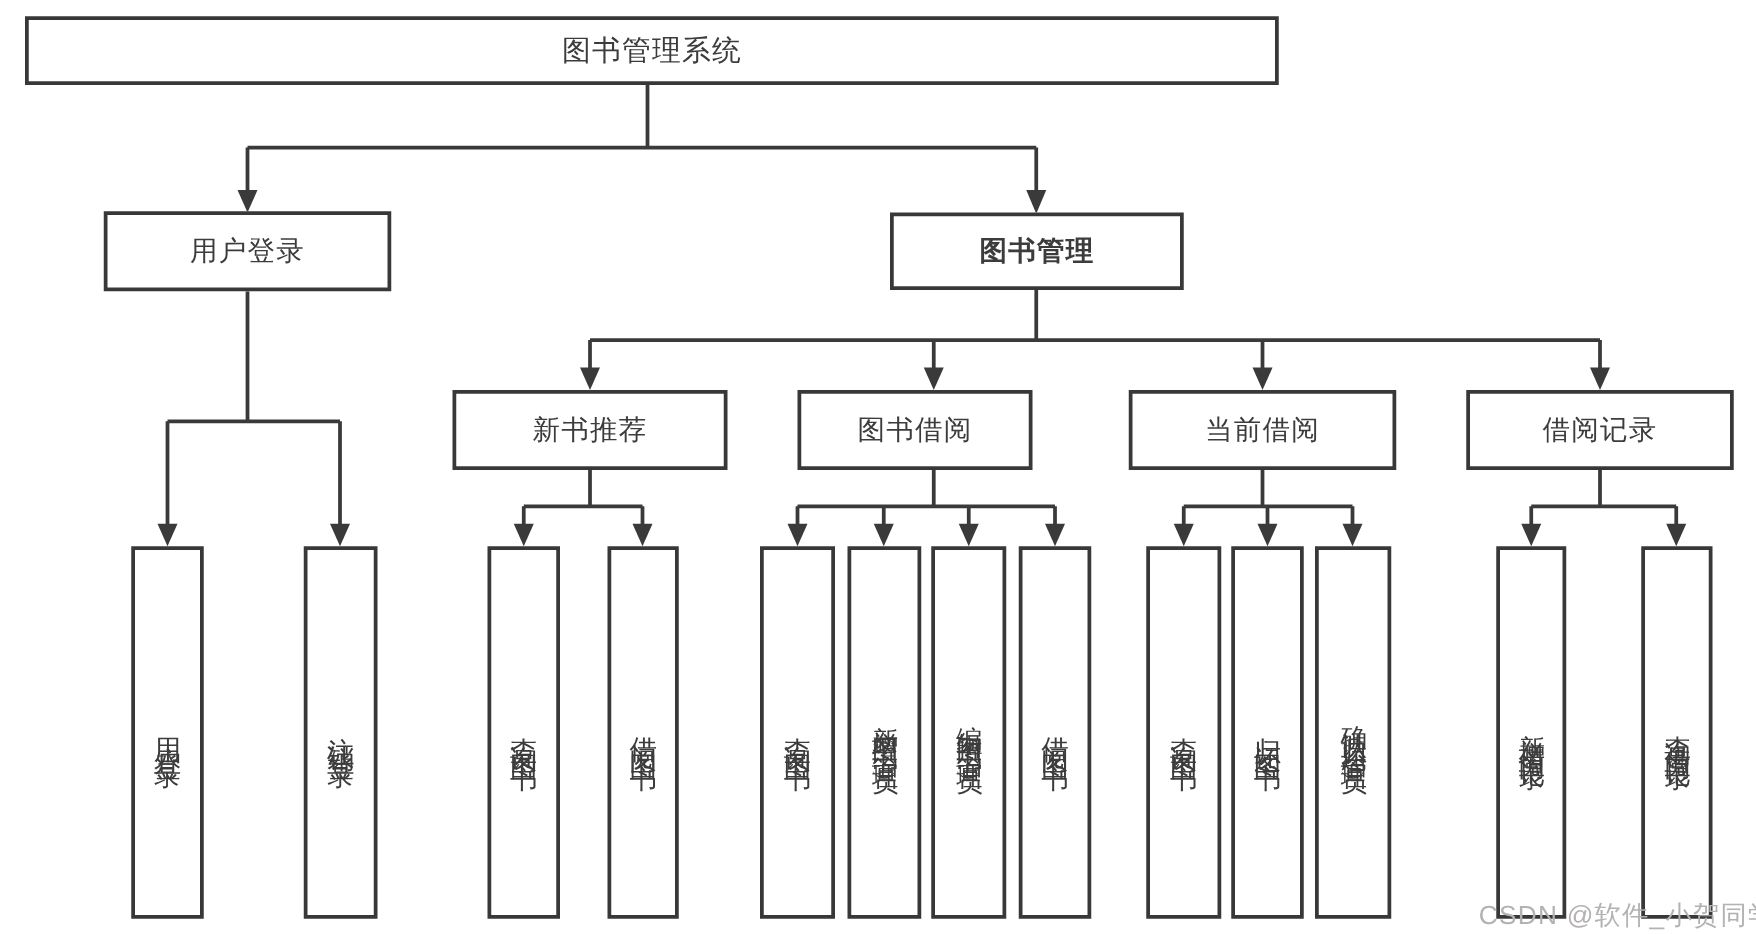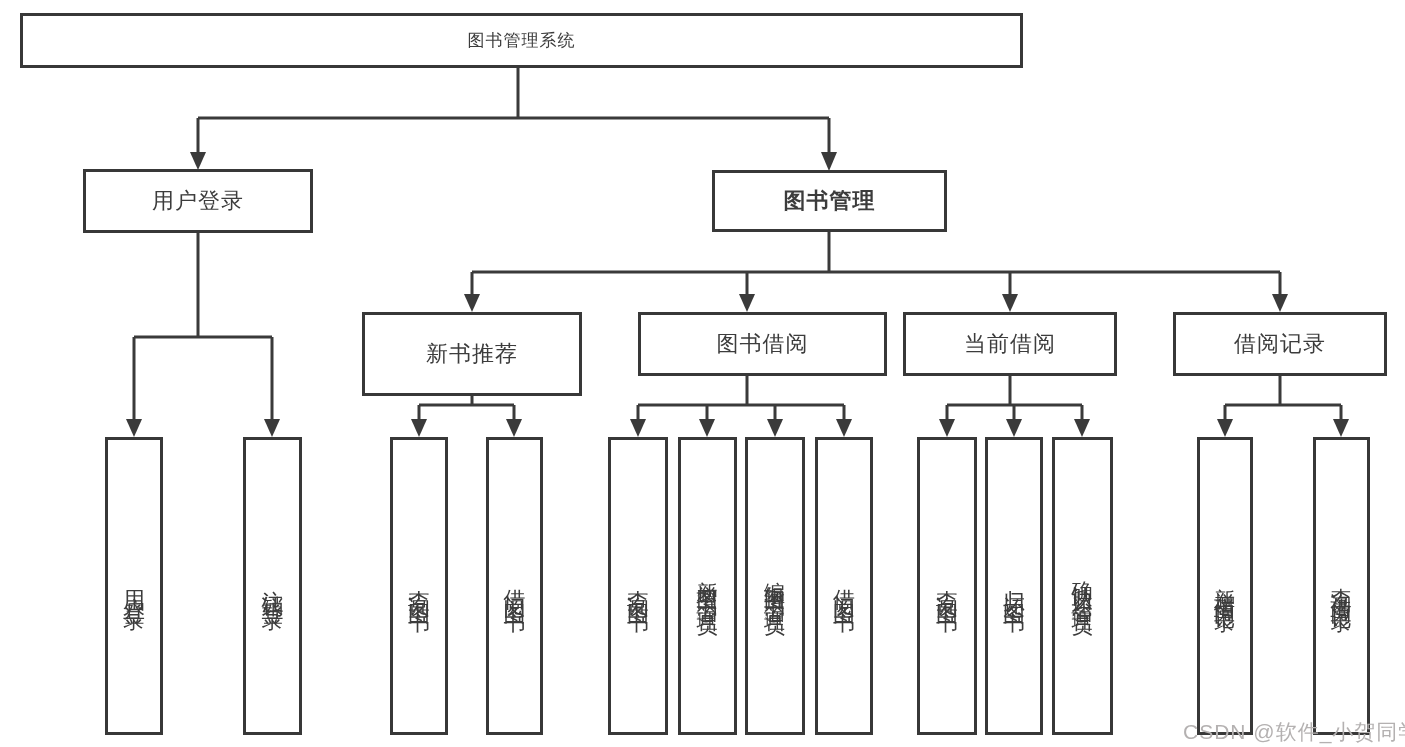--- a/index.html
+++ b/index.html
@@ -17,21 +17,21 @@
     background:#ffffff;
     display:flex;
     align-items:center;
     justify-content:center;
     color:#3c3c3c;
     font-size:22px;
     letter-spacing:1px;
     text-align:center;
     z-index:2;
   }
-  .root-box { font-size:17px; }
+  .root-box { font-size:23px; }
   .vbox {
     writing-mode:vertical-rl;
     text-orientation:mixed;
     letter-spacing:7px;
     line-height:1;
     font-size:22px;
     padding:6px 0;
   }
   .vbox.tight { letter-spacing:5px; font-size:21px; }
   svg.connectors {
@@ -103,22 +103,22 @@
       <polygon points="1217,419 1233,419 1225,437"></polygon>
       <polygon points="1333,419 1349,419 1341,437"></polygon>
     </g>
   </svg>
 
   <div class="box root-box" style="left:20px; top:13px; width:1003px; height:55px;">图书管理系统</div>
 
   <div class="box" style="left:83px; top:169px; width:230px; height:64px;">用户登录</div>
   <div class="box" style="left:712px; top:170px; width:235px; height:62px;font-weight:bold;">图书管理</div>
 
-  <div class="box" style="left:362px; top:312px; width:220px; height:84px;">新书推荐</div>
-  <div class="box" style="left:638px; top:312px; width:249px; height:64px;">图书借阅</div>
+  <div class="box" style="left:362px; top:312px; width:220px; height:64px;">新书推荐</div>
+  <div class="box" style="left:638px; top:312px; width:188px; height:64px;">图书借阅</div>
   <div class="box" style="left:1173px; top:312px; width:214px; height:64px;">借阅记录</div>
   <div class="box" style="left:903px; top:312px; width:214px; height:64px;">当前借阅</div>
 
   <div class="box vbox" style="left:105px; top:437px; width:58px; height:298px;">用户登录</div>
   <div class="box vbox" style="left:243px; top:437px; width:59px; height:298px;">注销登录</div>
 
   <div class="box vbox" style="left:390px; top:437px; width:58px; height:298px;">查询图书</div>
   <div class="box vbox" style="left:486px; top:437px; width:57px; height:298px;">借阅图书</div>
 
   <div class="box vbox" style="left:608px; top:437px; width:60px; height:298px;">查询图书</div>

